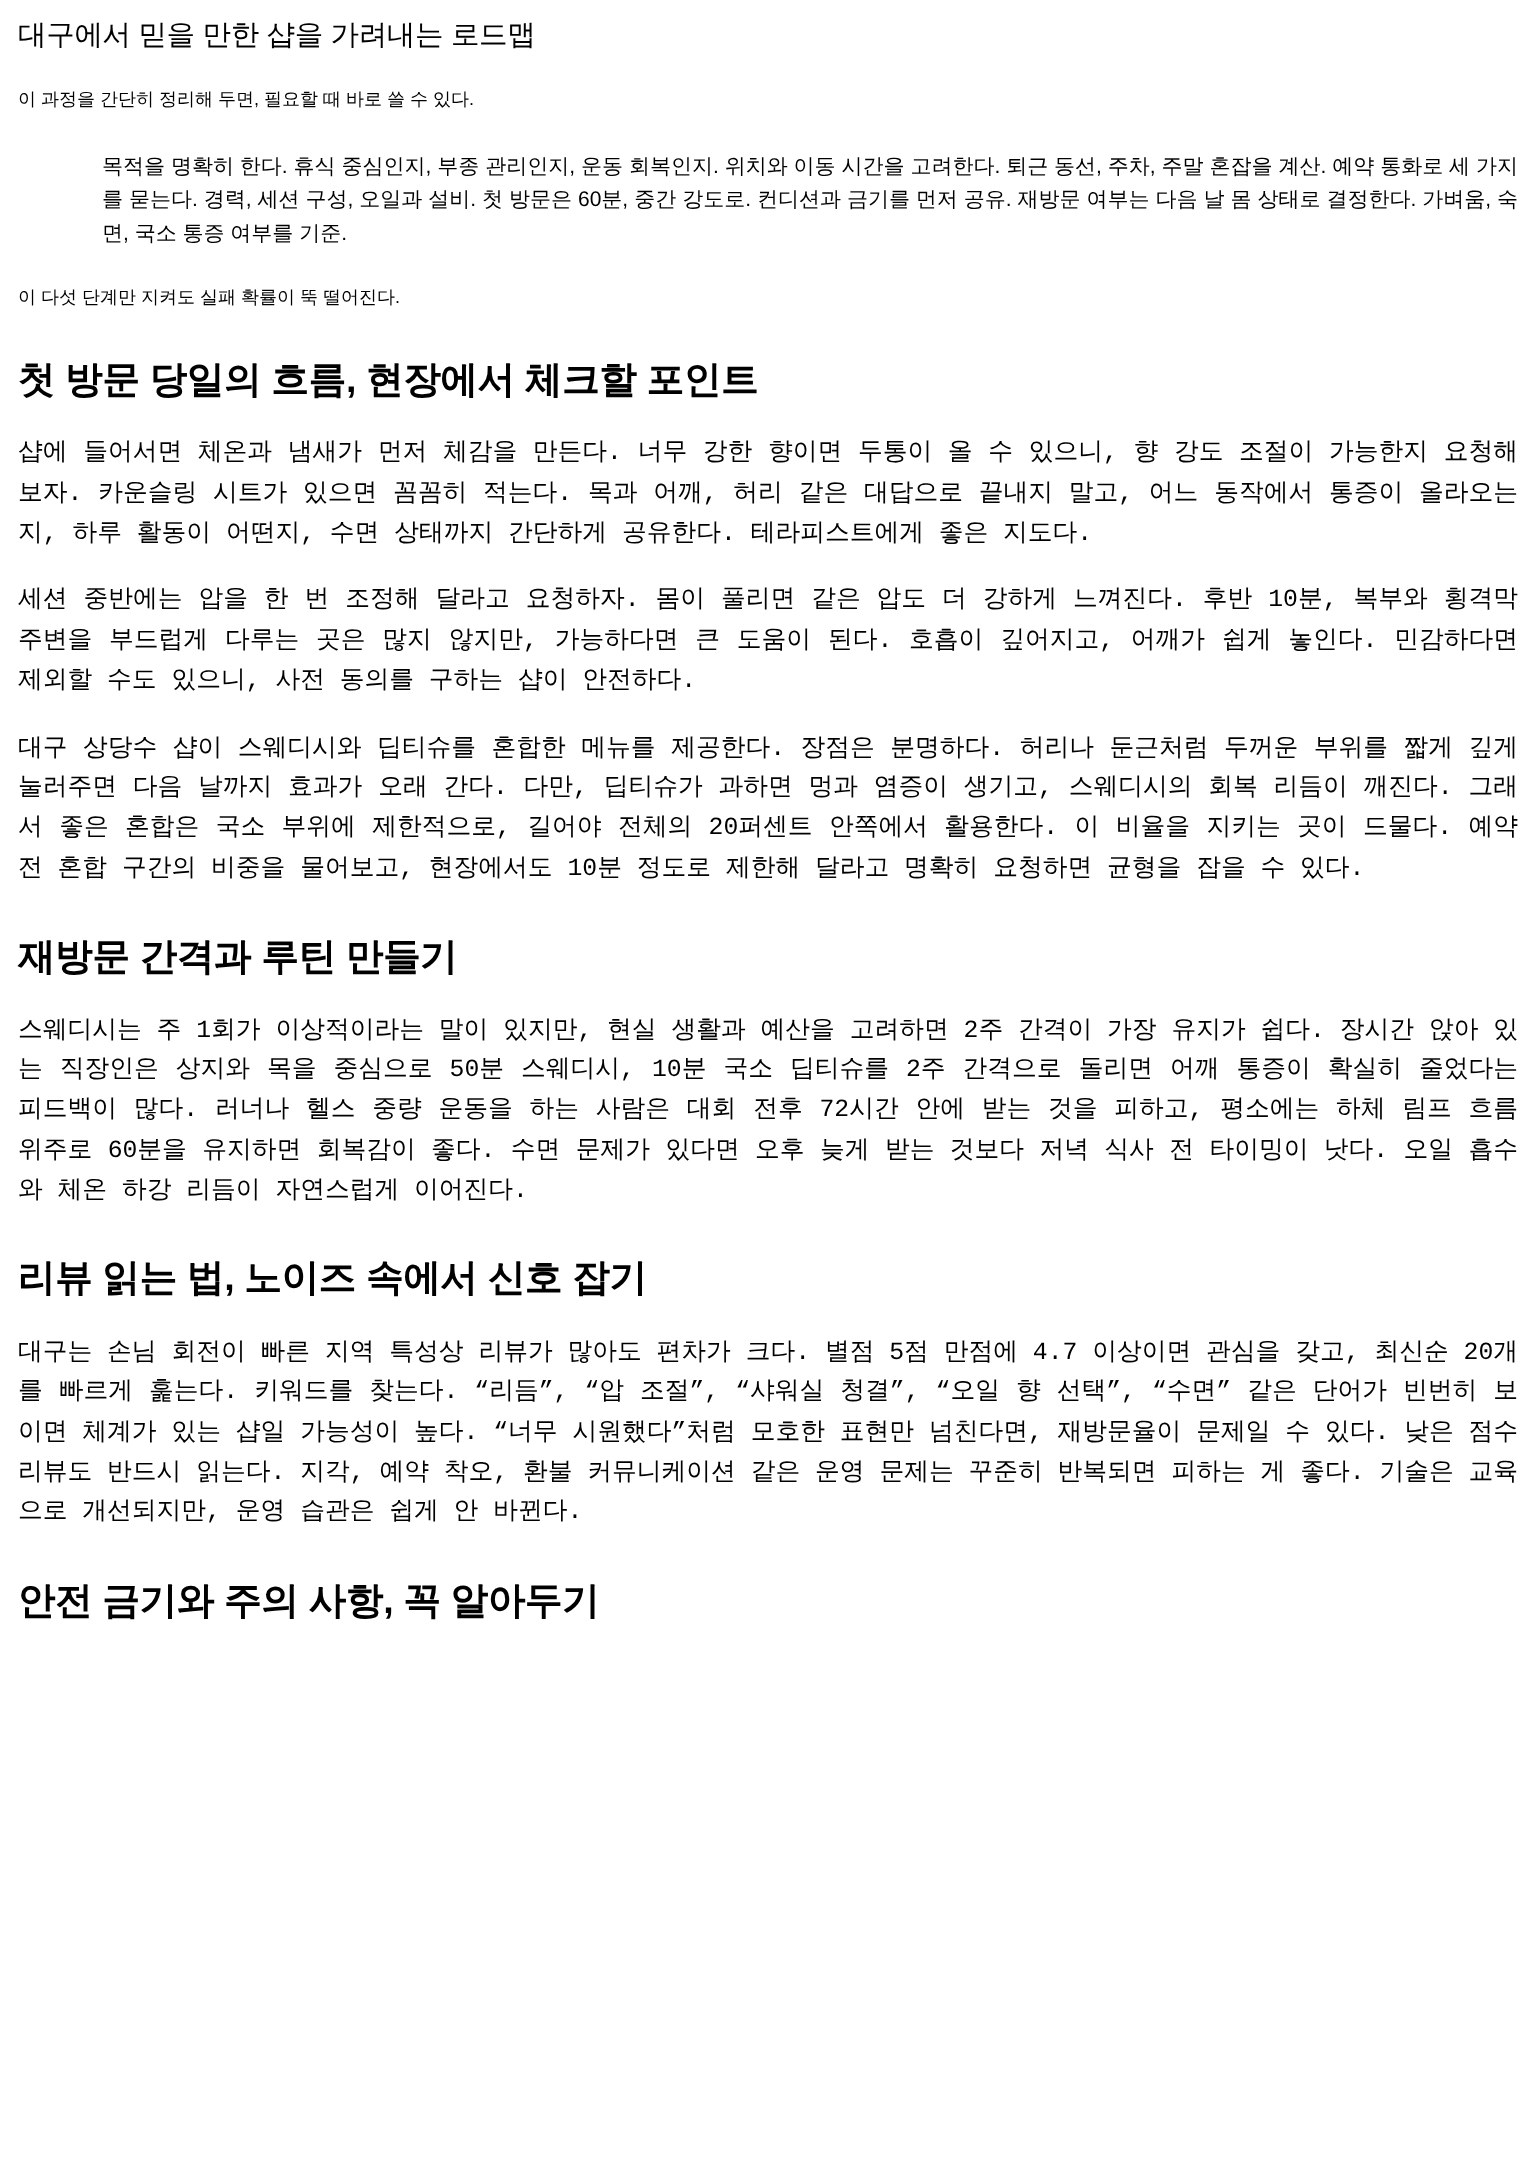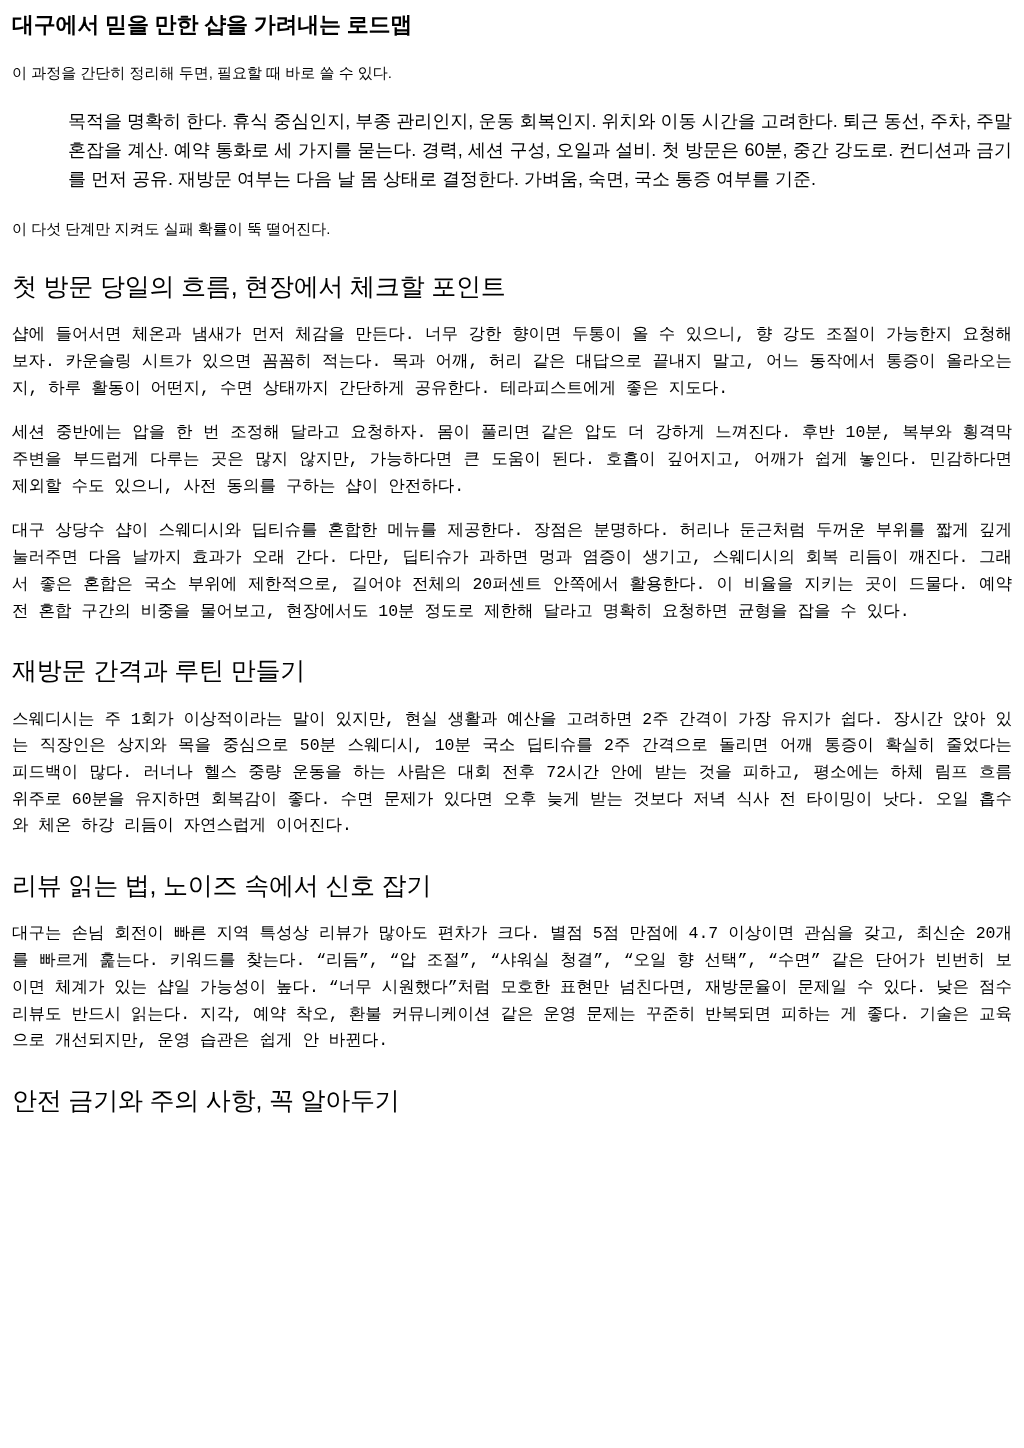--- a/index.html
+++ b/index.html
@@ -12,51 +12,51 @@
     min-height: 1448px;
     font-family: "Liberation Sans", sans-serif;
     color: #000000;
   }
   .page {
     width: 1024px;
     box-sizing: border-box;
     padding: 8px 12px 0 12px;
   }
   h1.doc-title {
-    font-size: 22px;
+    font-size: 19px;
     line-height: 1.22;
-    font-weight: bold;
+    font-weight: normal;
     margin: 4px 0 22px 0;
     letter-spacing: -0.2px;
   }
   h2.section-heading {
     font-size: 25px;
     line-height: 1.25;
-    font-weight: normal;
+    font-weight: bold;
     margin: 30px 0 20px 0;
     letter-spacing: -0.2px;
   }
   p.body-text {
     font-size: 16.5px;
     line-height: 1.62;
     margin: 0 0 18px 0;
     text-align: justify;
     text-justify: inter-character;
     word-break: break-all;
     font-family: Liberation Mono, monospace;
   }
   p.lead-text {
-    font-size: 15px;
+    font-size: 12px;
     line-height: 1.62;
     margin: 12px 0 22px 0;
   }
   .blockquote {
     margin: 0 0 22px 0;
     padding-left: 56px;
-    font-size: 18px;
+    font-size: 14px;
     line-height: 1.62;
     text-align: justify;
     word-break: break-all;
   }
   .last-heading {
     margin-bottom: 10px;
   }
 </style>
 </head>
 <body>

